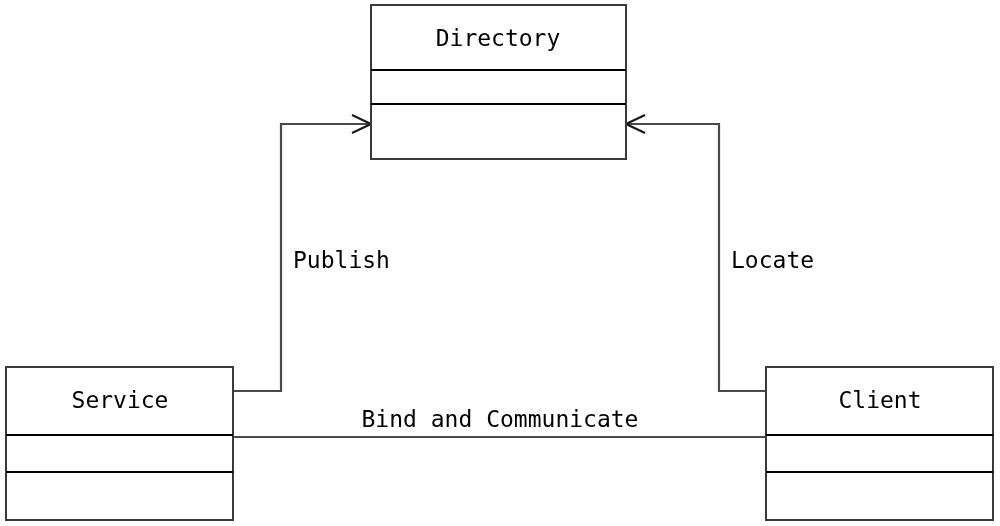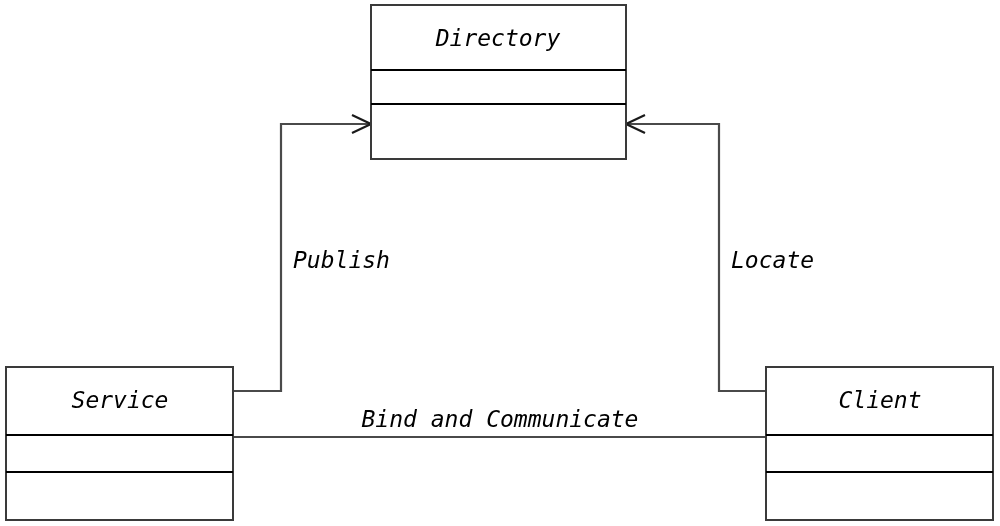--- a/index.html
+++ b/index.html
@@ -10,21 +10,20 @@
   }
   body {
     font-family: "DejaVu Sans Mono", "Liberation Mono", monospace;
   }
   #canvas {
     position: relative;
     width: 1000px;
     height: 526px;
     background: #ffffff;
     overflow: hidden;
-    font-style: italic;
   }
   #diagram-svg {
     position: absolute;
     left: 0;
     top: 0;
     width: 1000px;
     height: 526px;
   }
   .uml-title {
     font-family: "DejaVu Sans Mono", "Liberation Mono", monospace;

